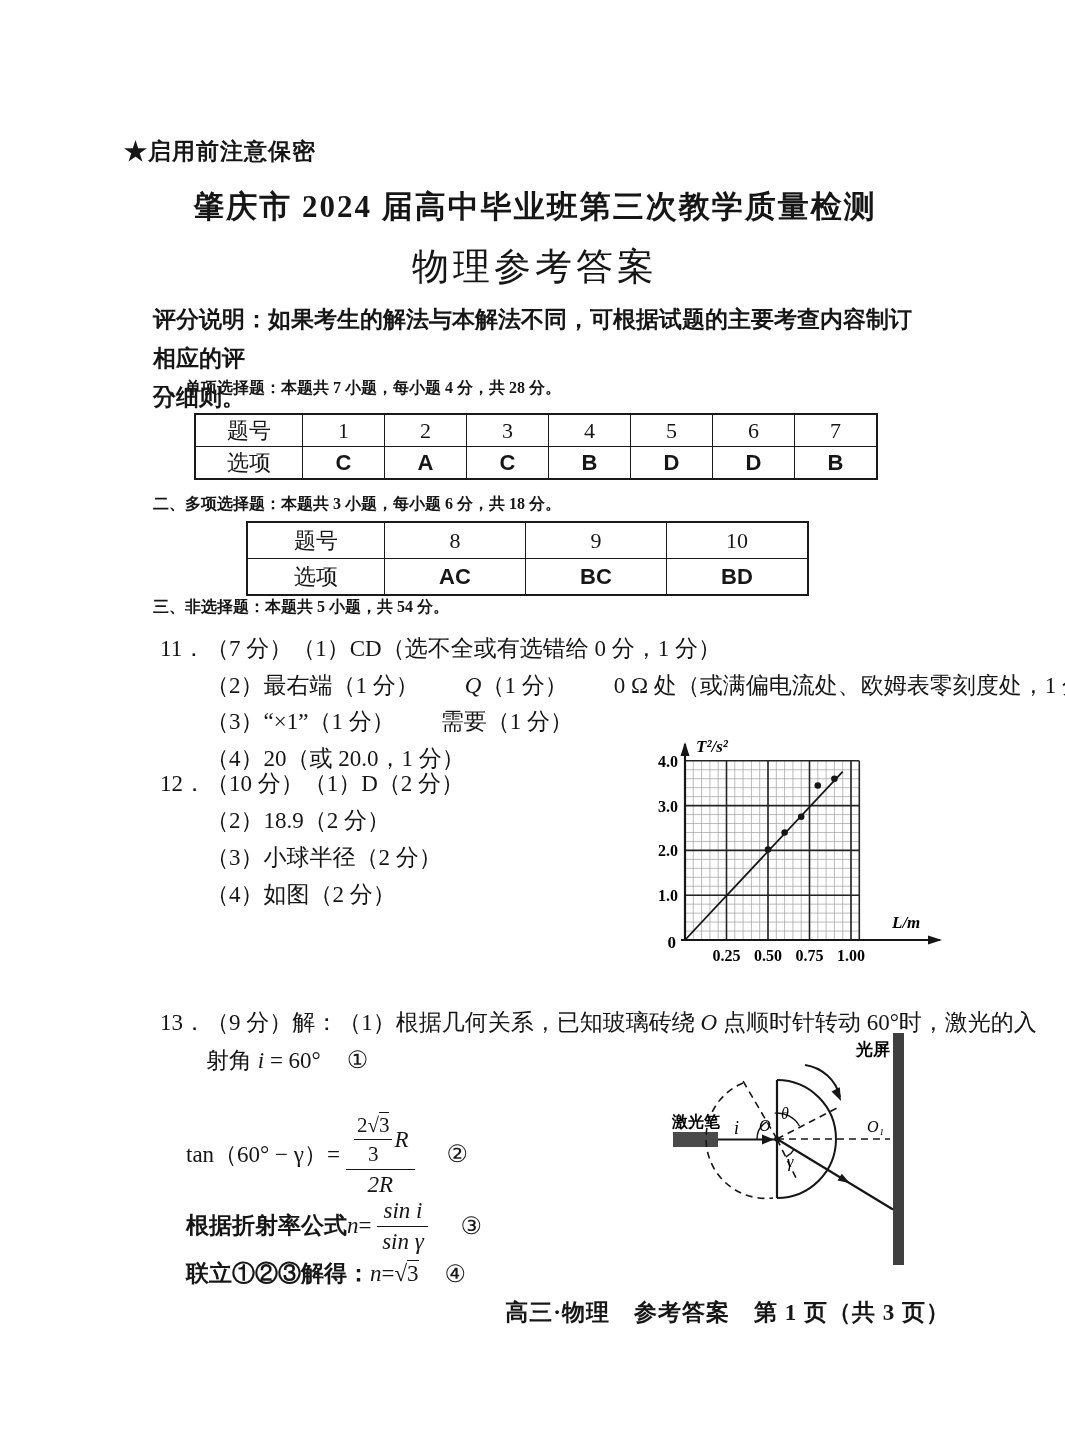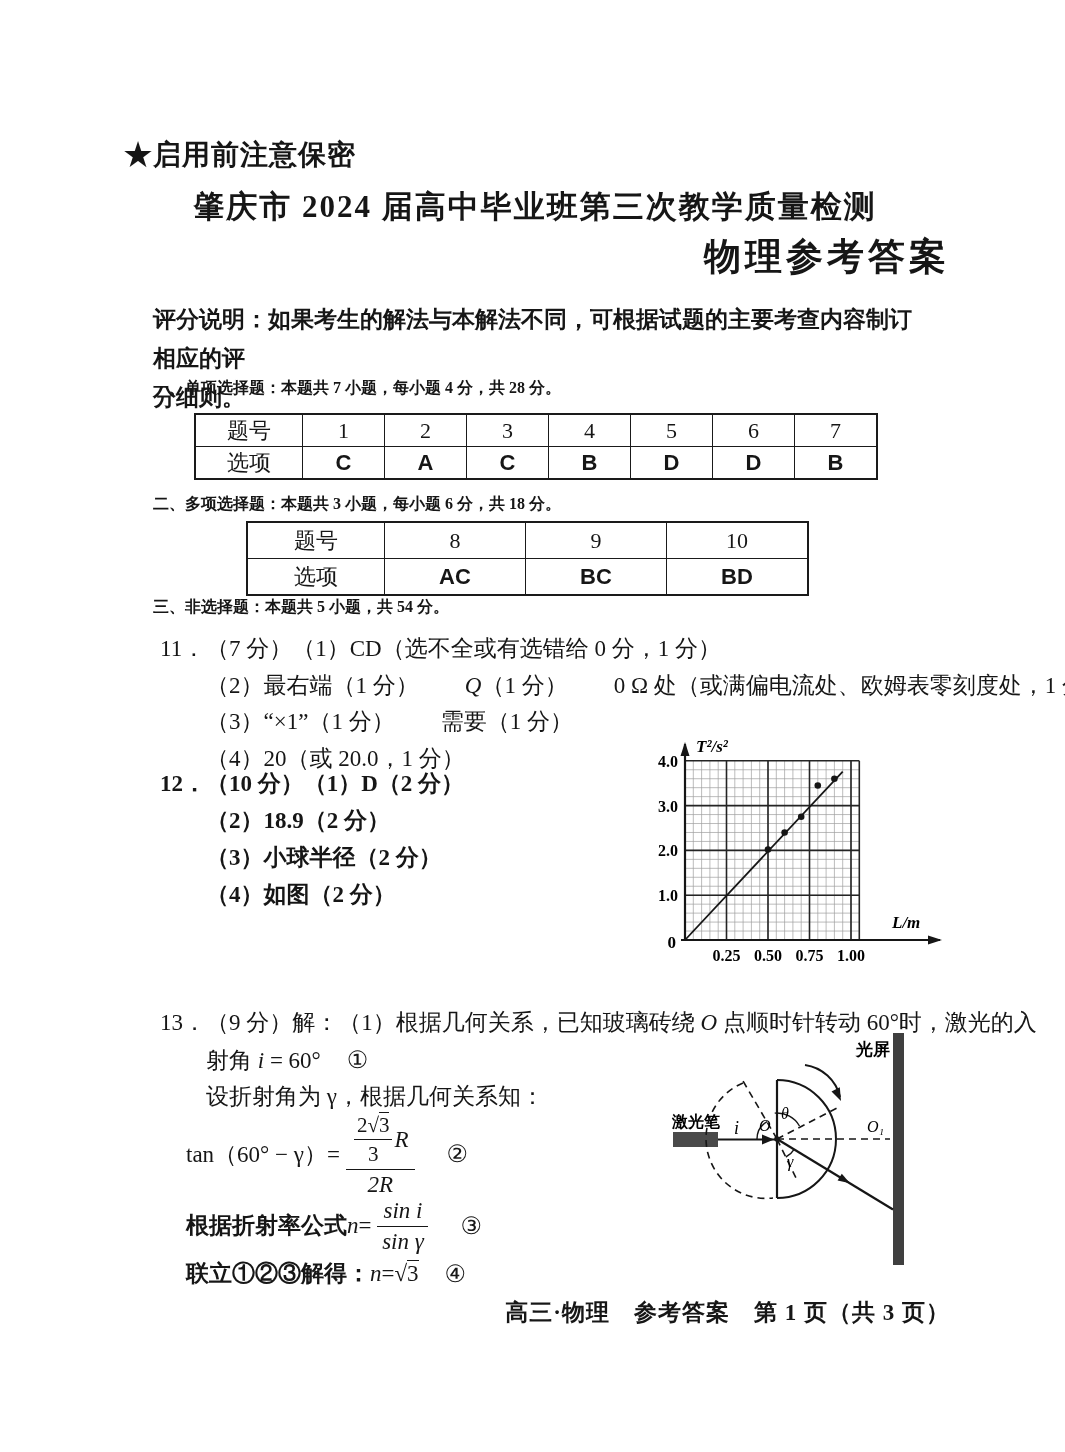--- a/index.html
+++ b/index.html
@@ -5,40 +5,40 @@
   html,body { margin:0; padding:0; background:#e8e8e8; }
   .page {
     position:relative; width:1065px; height:1452px; margin:0 auto;
     background:#ffffff; color:#161616; overflow:hidden;
     font-family:"Liberation Serif","DejaVu Serif",serif;
   }
   .abs { position:absolute; }
   .bold { font-weight:bold; }
   .it { font-style:italic; }
   .sans { font-family:"Liberation Sans","DejaVu Sans",sans-serif; }
-  .notice { left:124px; top:136px; font-size:28px; font-weight:bold; letter-spacing:1px; }
+  .notice { left:124px; top:136px; font-size:23px; font-weight:bold; letter-spacing:1px; }
   .title { left:120px; top:186px; width:830px; text-align:center; font-size:31px; font-weight:bold; letter-spacing:2px; }
-  .subtitle { left:120px; top:232px; width:830px; text-align:right; font-size:37px; font-weight:bold; letter-spacing:4px; }
+  .subtitle { left:120px; top:242px; width:830px; text-align:center; font-size:37px; font-weight:normal; letter-spacing:4px; }
   .scorenote { left:153px; top:300px; width:775px; font-size:23px; line-height:39px; font-weight:bold; }
   .sechead { left:153px; top:0; font-size:16px; font-weight:bold; }
   table.anstable { border-collapse:collapse; background:#fff; }
   table.anstable td {
     border:1.6px solid #1a1a1a; text-align:center; vertical-align:middle;
     font-size:22px; padding:0;
   }
   table.anstable { border:2.5px solid #1a1a1a;padding-left:28px; }
   .t1 td { height:31px; }
   .t1 td.lab { width:106px; }
   .t1 td.c { width:81px; }
   .t2 td { height:35px; }
   .t2 td.lab { width:136px; }
   .t2 td.c { width:140px; }
   .qblock { font-size:23px; }
   .qline { line-height:36.5px; white-space:nowrap; }
-  .q12 .qline { line-height:37px;font-weight:bold; }
+  .q12 .qline { line-height:37px; }
   .qline .ind { padding-left:46px; }
   .qnum { display:inline-block; width:46px; }
   .formula { display:flex; align-items:center; font-size:23px; }
   .frac { display:inline-flex; flex-direction:column; align-items:center; vertical-align:middle; margin:0 6px; }
   .frac > .num { display:inline-flex; align-items:center; border-bottom:1.6px solid #161616; padding:2px 6px; }
   .frac > .den { padding-top:2px; }
   .frac.sm { margin:0 2px; font-size:21px; }
   .ovl { border-top:1.4px solid #161616; }
   .tagnum { margin-left:26px; font-size:24px; }
   .footer { left:120px; top:1297px; width:830px; text-align:right; font-size:23px; font-weight:bold; letter-spacing:1px; }
@@ -188,21 +188,20 @@
       <text x="26" y="101.60000000000002" font-size="16" text-anchor="end" font-weight="600">3.0</text>
       <text x="26" y="56.80000000000001" font-size="16" text-anchor="end" font-weight="600">4.0</text>
       <text x="24" y="238" font-size="17" text-anchor="end" font-weight="600">0</text>
       <text x="240" y="218" font-size="17" text-anchor="start" font-weight="600" font-style="italic">L/m</text>
       <text x="44" y="42" font-size="17" text-anchor="start" font-weight="600" font-style="italic">T²/s²</text>
     </svg>
 
   <div class="abs qblock" style="left:160px; top:1005px;">
     <div class="qline"><span class="qnum">13．</span><span>（9 分）解：（1）根据几何关系，已知玻璃砖绕 </span><span class="it">O</span><span> 点顺时针转动 60°时，激光的入</span></div>
     <div class="qline"><span class="ind">射角 </span><span class="it">i</span><span> = 60°</span><span class="tagnum">①</span></div>
-    <div class="qline"><span class="ind">设折射角为 γ，根据几何关系知：</span></div>
   </div>
 
   <div class="abs formula" style="left:186px; top:1110px;">
     <span>tan（60° − γ）=</span>
     <span class="frac">
       <span class="num">
         <span class="frac sm">
           <span class="num" style="padding:0 3px 1px;">
               <span>2√</span>
               <span class="ovl">3</span>

